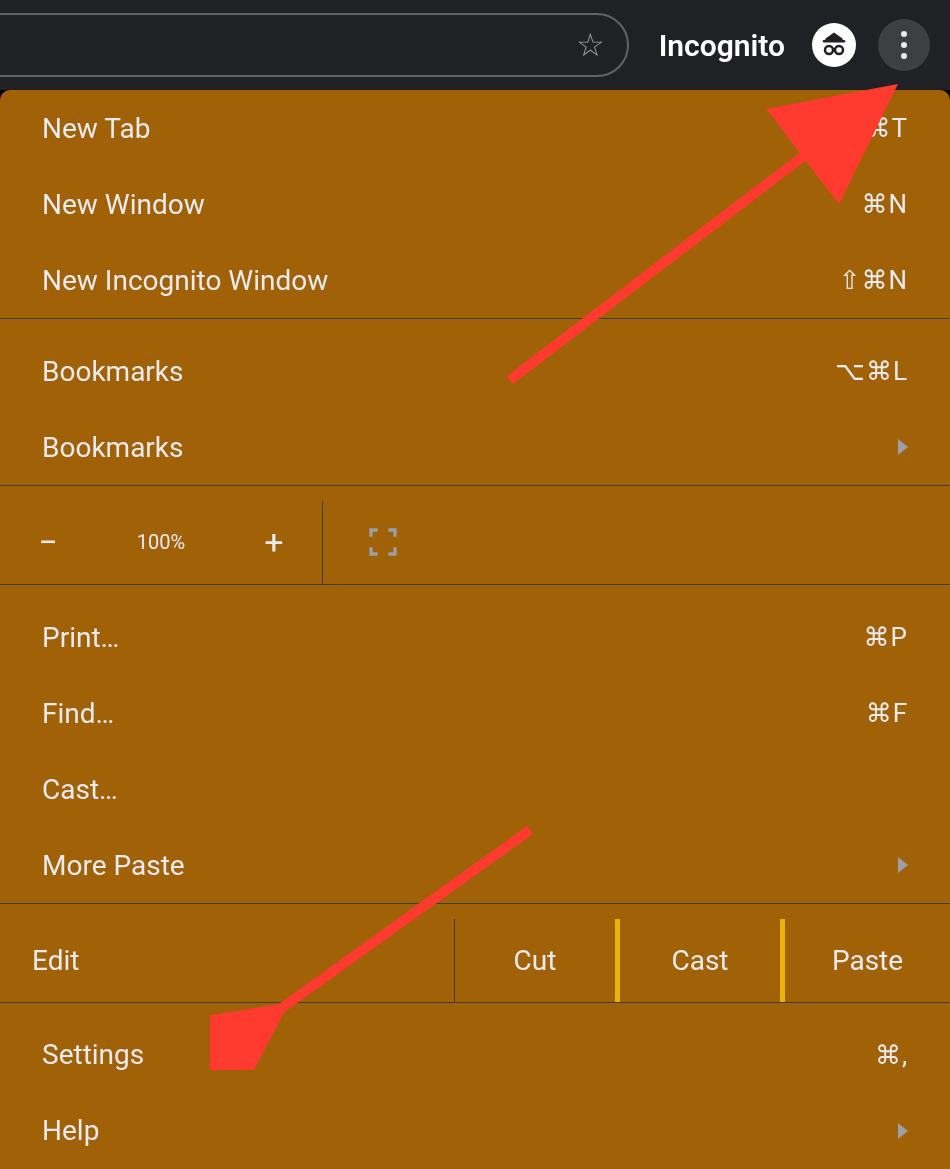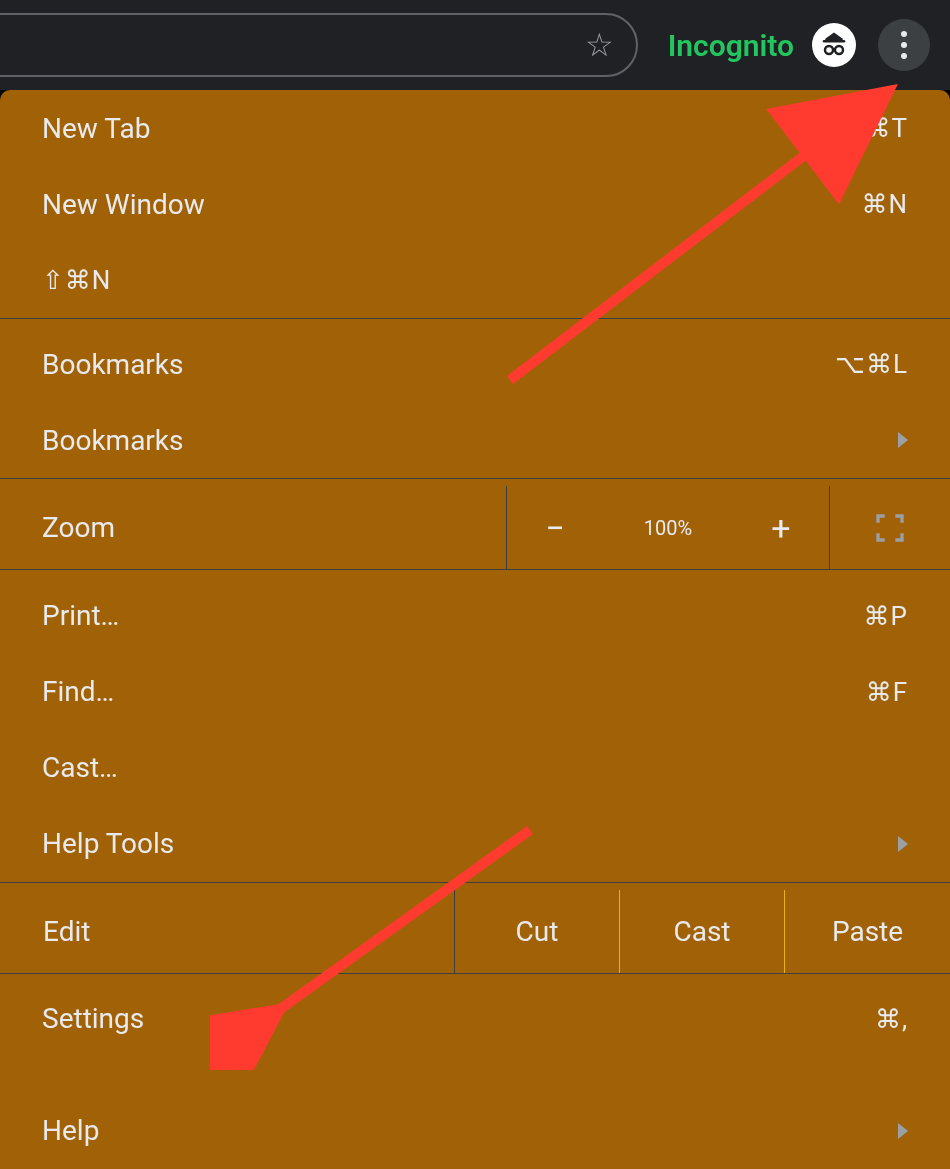--- a/index.html
+++ b/index.html
@@ -29,22 +29,22 @@
     align-items: center;
     justify-content: flex-end;
     padding: 0 22px;
     margin-right: 30px;
     margin-left: -380px; 
   }
   .star { font-size: 32px; color: #9aa0a6; }
   .mode-label {
     font-size: 30px;
     font-weight: 600;
-    color: #22c55e;
-    margin-right: 18px;
+    color: #ffffff;
+    margin-right: 27px;
   }
   .incog-badge {
     width: 44px; height: 44px;
     border-radius: 50%;
     background: #fff;
     display: flex; align-items: center; justify-content: center;
     margin-right: 22px;
   }
   .incog-badge svg { width: 30px; height: 30px; }
   .kebab {
@@ -70,21 +70,21 @@
     flex-direction: column;
     border-radius: 10px 10px 0 0;
     overflow: hidden;
     justify-content: space-between;
   }
   .section {
     border-bottom: 1px solid #3c4043;
     display: flex;
     flex-direction: column;
   }
-  .section:last-child { border-bottom: none; gap: 36px; }
+  .section:last-child { border-bottom: none; }
   .item {
     display: flex;
     align-items: center;
     justify-content: space-between;
     padding: 0 42px;
     height: 76px;
     font-size: 28px;
     cursor: pointer;
   }
   .item .label { color: #e8eaed; }
@@ -134,29 +134,29 @@
 
   .edit-row {
     display: flex;
     align-items: stretch;
     height: 84px;
     border-bottom: 1px solid #3c4043;
   }
   .edit-label {
     flex: 1;
     display: flex; align-items: center;
-    padding-left: 43px;
+    padding-left: 32px;
     font-size: 28px;
     border-right: 1px solid #3c4043;
   }
   .ebtn {
     width: 165px;
     display: flex; align-items: center; justify-content: center;
     font-size: 28px;
-    border-right: 1px solid #eab308;
+    border-right: 5px solid #eab308;
     cursor: pointer;
   }
   .ebtn:last-child { border-right: none; }
 
   .arrow {
     position: absolute;
     pointer-events: none;
   }
 </style>
 </head>
@@ -188,37 +188,37 @@
   <div class="section">
     <div class="item">
       <span class="label">New Tab</span>
       <span class="shortcut">⌘T</span>
     </div>
     <div class="item">
       <span class="label">New Window</span>
       <span class="shortcut">⌘N</span>
     </div>
     <div class="item">
+      <span class="label">New Incognito Window</span>
       <span class="shortcut">⇧⌘N</span>
     </div>
   </div>
 
   <div class="section">
     <div class="item">
       <span class="label">Bookmarks</span>
       <span class="shortcut">⌥⌘L</span>
     </div>
     <div class="item">
       <span class="label">Bookmarks</span>
       <span class="chev"></span>
     </div>
   </div>
 
   <div class="zoom-row">
-    <div class="zoom-label">Zoom</div>
     <div class="zcluster">
       <div class="zbtn">−</div>
       <div class="zval">100%</div>
       <div class="zbtn">+</div>
     </div>
     <div class="full">
       <svg viewBox="0 0 24 24" fill="none" stroke="#9aa0a6" stroke-width="2.5">
         <path d="M3 8 V3 H8"></path>
           <path d="M16 3 H21 V8"></path>
         <path d="M21 16 V21 H16"></path>
@@ -234,21 +234,21 @@
     </div>
     <div class="item">
       <span class="label">Find…</span>
       <span class="shortcut">⌘F</span>
     </div>
     <div class="item">
       <span class="label">Cast…</span>
       <span></span>
     </div>
     <div class="item">
-      <span class="label">Help Tools</span>
+      <span class="label">More Paste</span>
       <span class="chev"></span>
     </div>
   </div>
 
   <div class="edit-row">
     <div class="edit-label">Edit</div>
     <div class="ebtn">Cut</div>
     <div class="ebtn">Cast</div>
     <div class="ebtn">Paste</div>
   </div>

